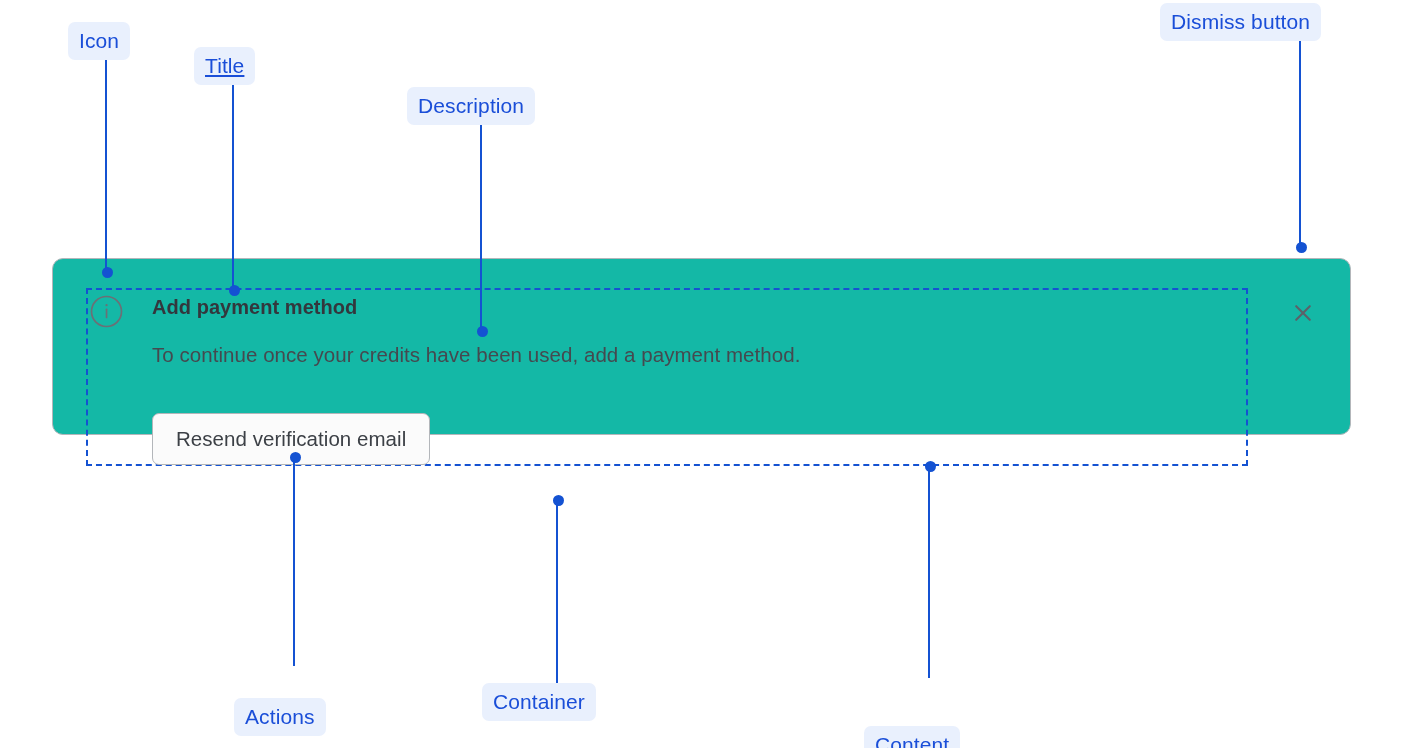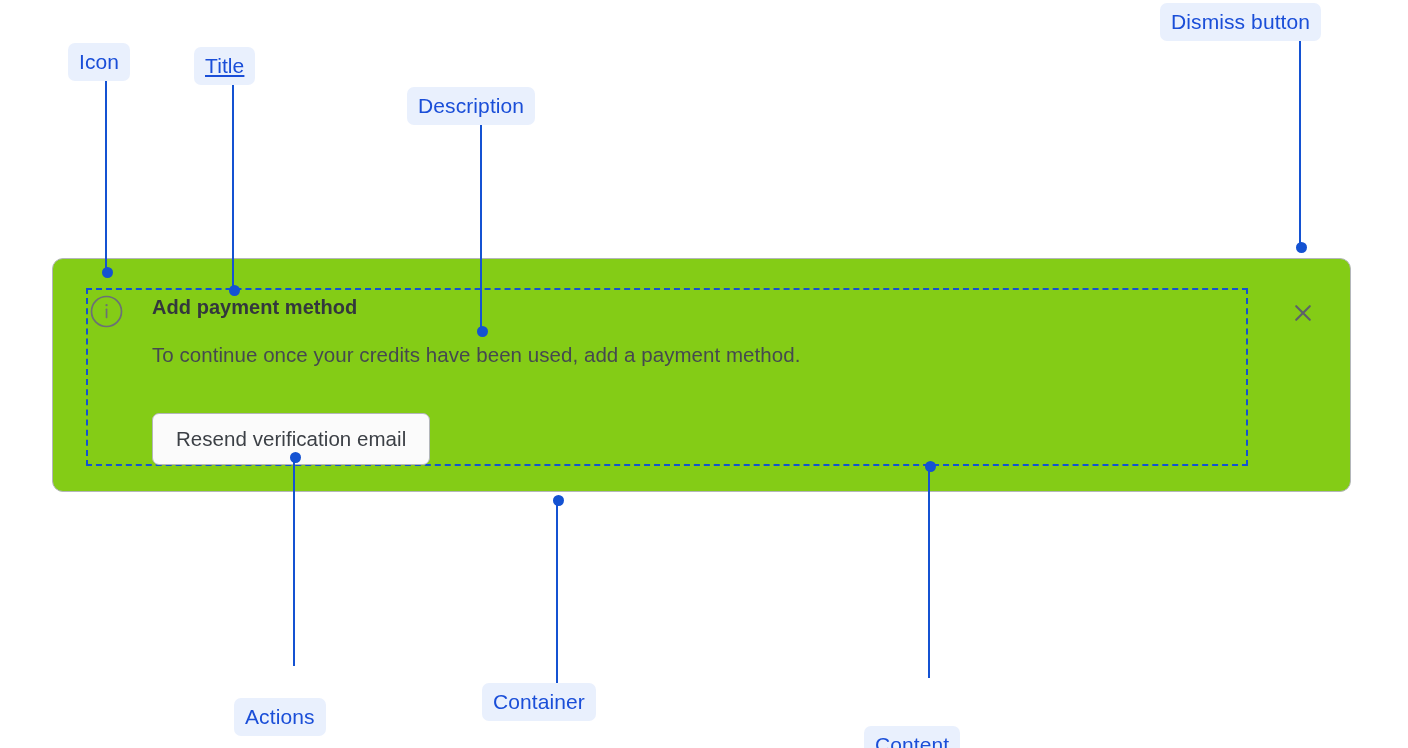--- a/index.html
+++ b/index.html
@@ -46,23 +46,23 @@
     margin-left: -4.5px;
     margin-top: -5.5px;
   }
 
   
   #alert-container {
     position: absolute;
     left: 52px;
     top: 258px;
     width: 1299px;
-    height: 234px;
+    height: 177px;
     box-sizing: border-box;
-    background: #84cc16;
+    background: #14b8a6;
     border: 1.6px solid #b3b6ba;
     border-radius: 11px;
   }
 
   
   #content-region {
     position: absolute;
     left: 33px;
     top: 29px;
     width: 1162px;
@@ -164,21 +164,21 @@
           <path d="M5.2 5.2 L18.8 18.8 M18.8 5.2 L5.2 18.8" stroke="#5c6169" stroke-width="2.1" stroke-linecap="round" fill="none"></path>
         </svg>
       </span>
     </button>
 
   </div>
 
   <div id="anno-layer">
       <div class="anno-line" style="left: 105px; top: 58px; height: 214px;"></div>
       <div class="anno-dot" style="left: 106px; top: 272px;"></div>
-      <div class="anno-badge" style="left: 68px; top: 22px; margin-top: 21px;">Icon</div>
+      <div class="anno-badge" style="left: 68px; top: 22px;">Icon</div>
       <div class="anno-line" style="left: 232px; top: 83px; height: 207px;"></div>
       <div class="anno-dot" style="left: 233px; top: 290px;"></div>
       <div class="anno-badge" style="left: 194px; top: 47px; text-decoration: underline;">Title</div>
       <div class="anno-line" style="left: 480px; top: 123px; height: 208px;"></div>
       <div class="anno-dot" style="left: 481px; top: 331px;"></div>
       <div class="anno-badge" style="left: 407px; top: 87px;">Description</div>
       <div class="anno-line" style="left: 1299px; top: 39px; height: 208px;"></div>
       <div class="anno-dot" style="left: 1300px; top: 247px;"></div>
       <div class="anno-badge" style="left: 1160px; top: 3px;">Dismiss button</div>
       <div class="anno-line" style="left: 293px; top: 457px; height: 209px;"></div>

